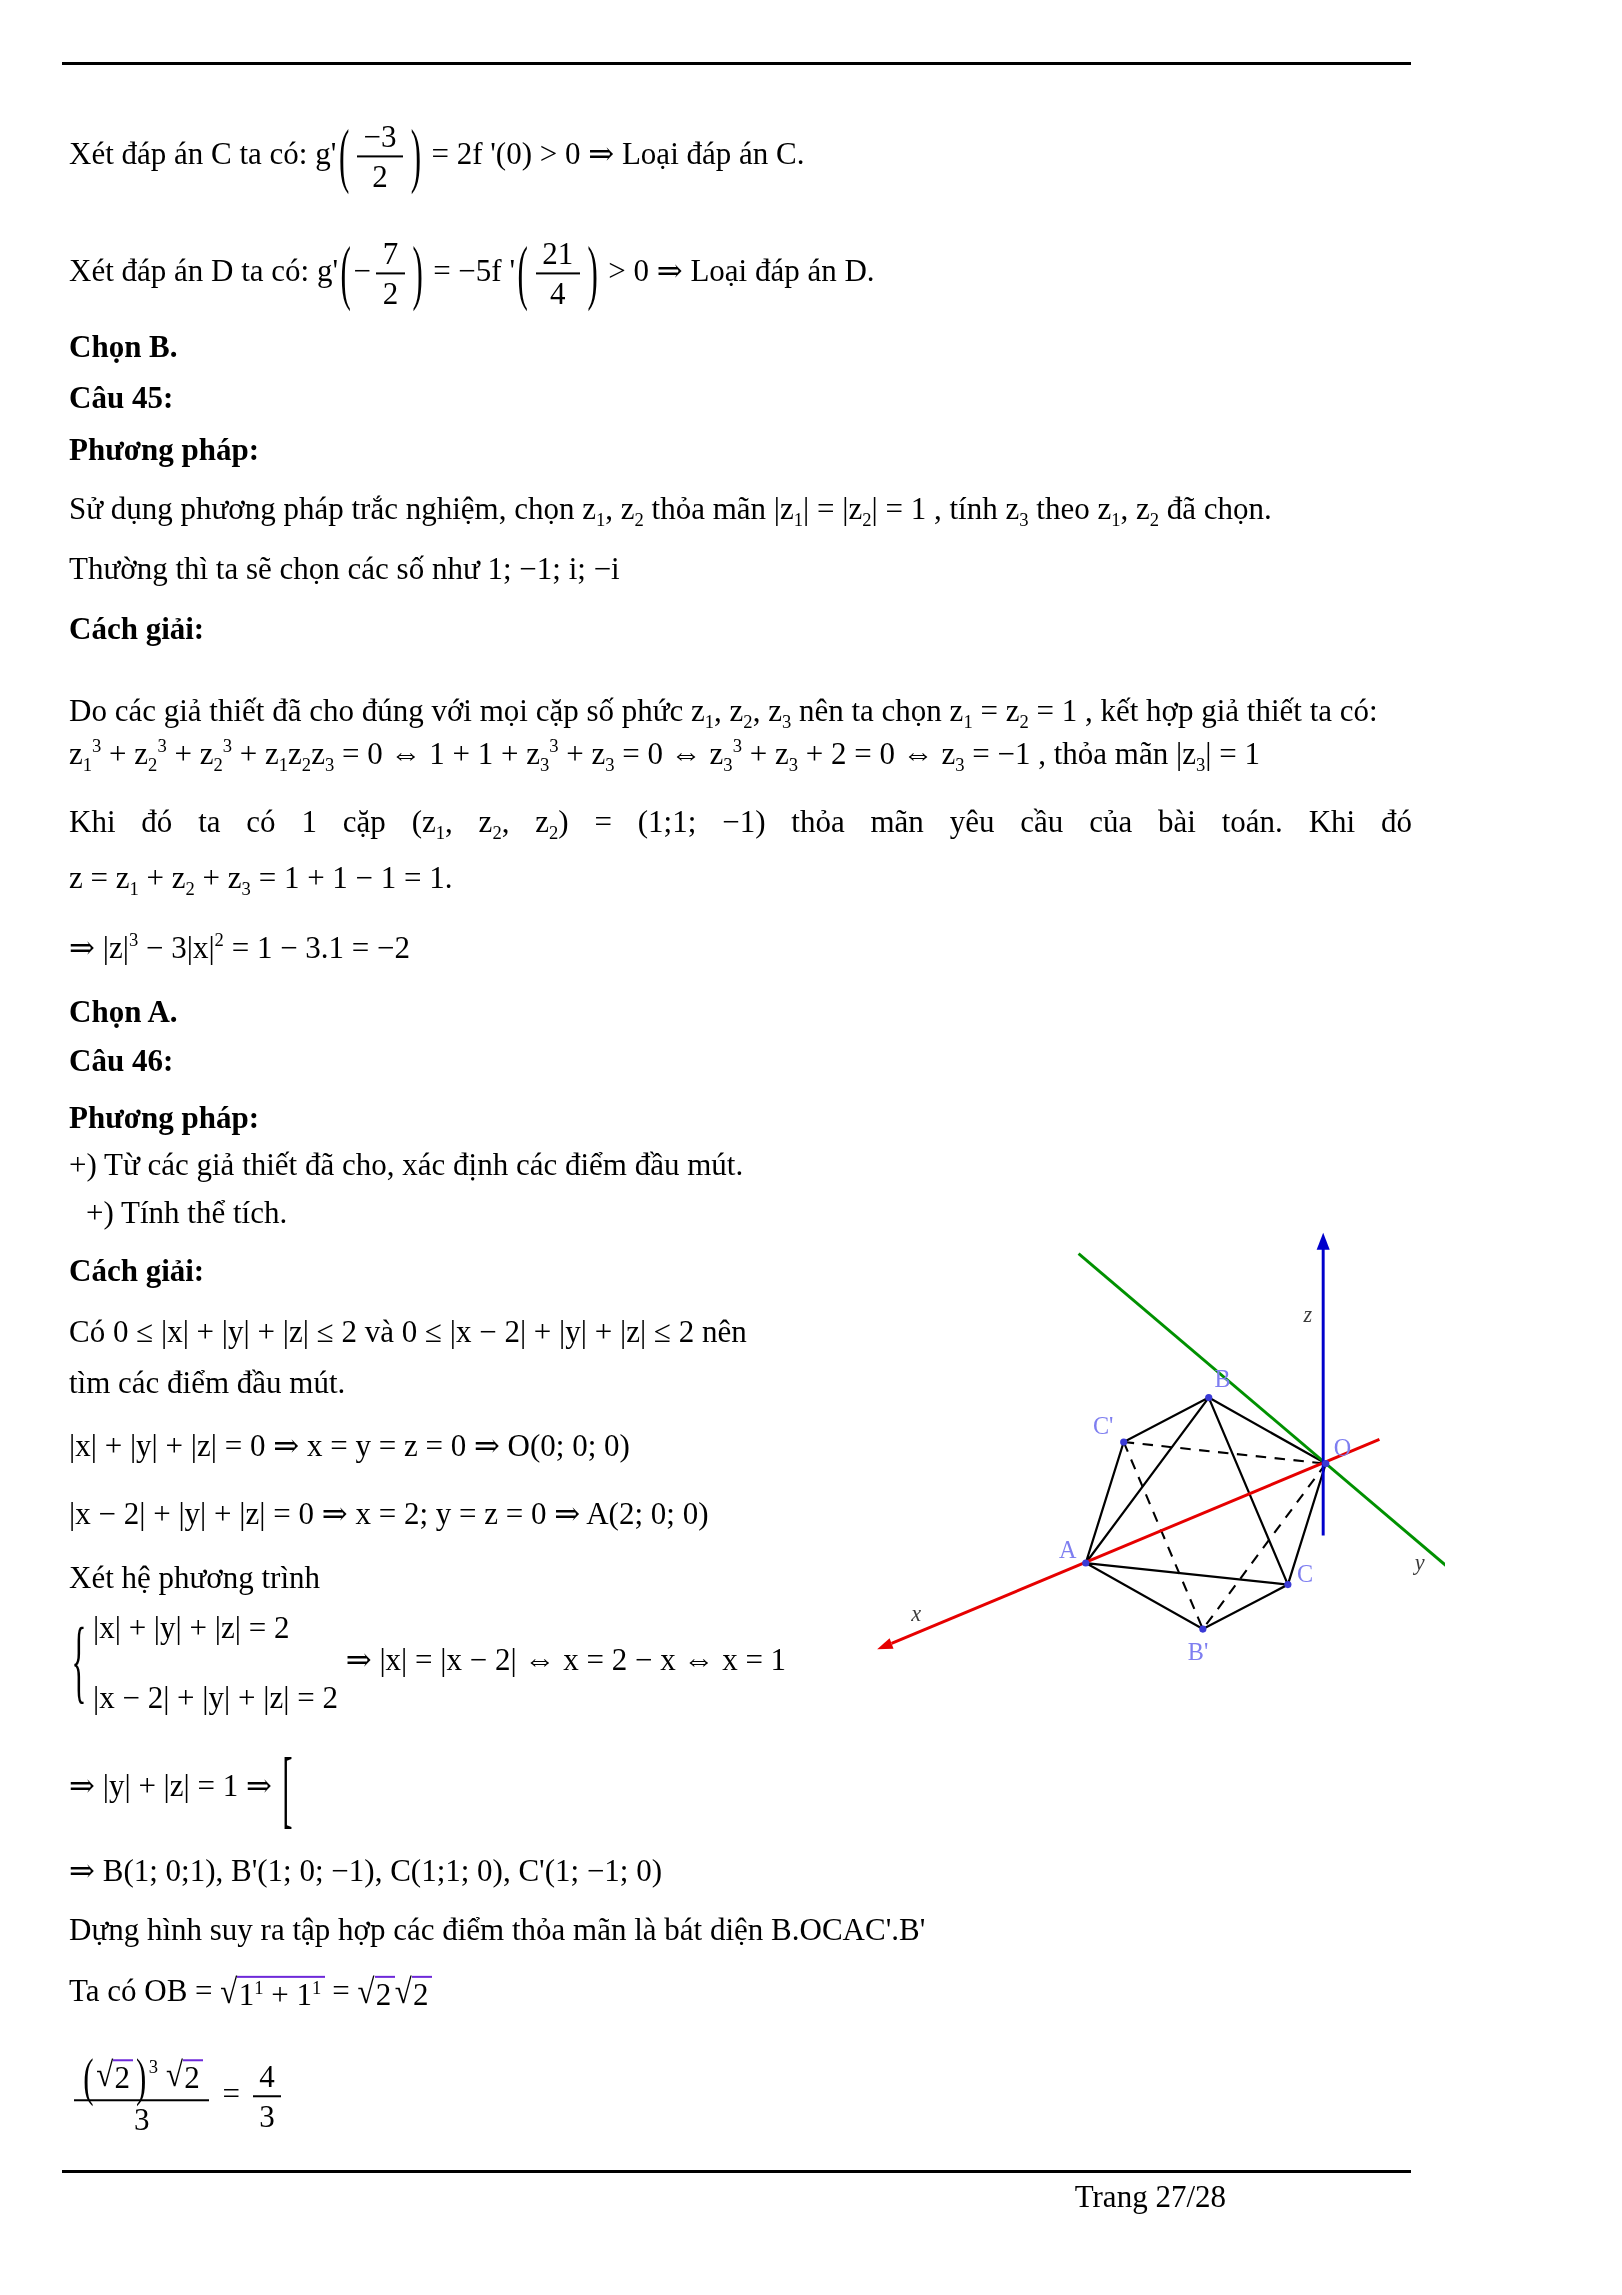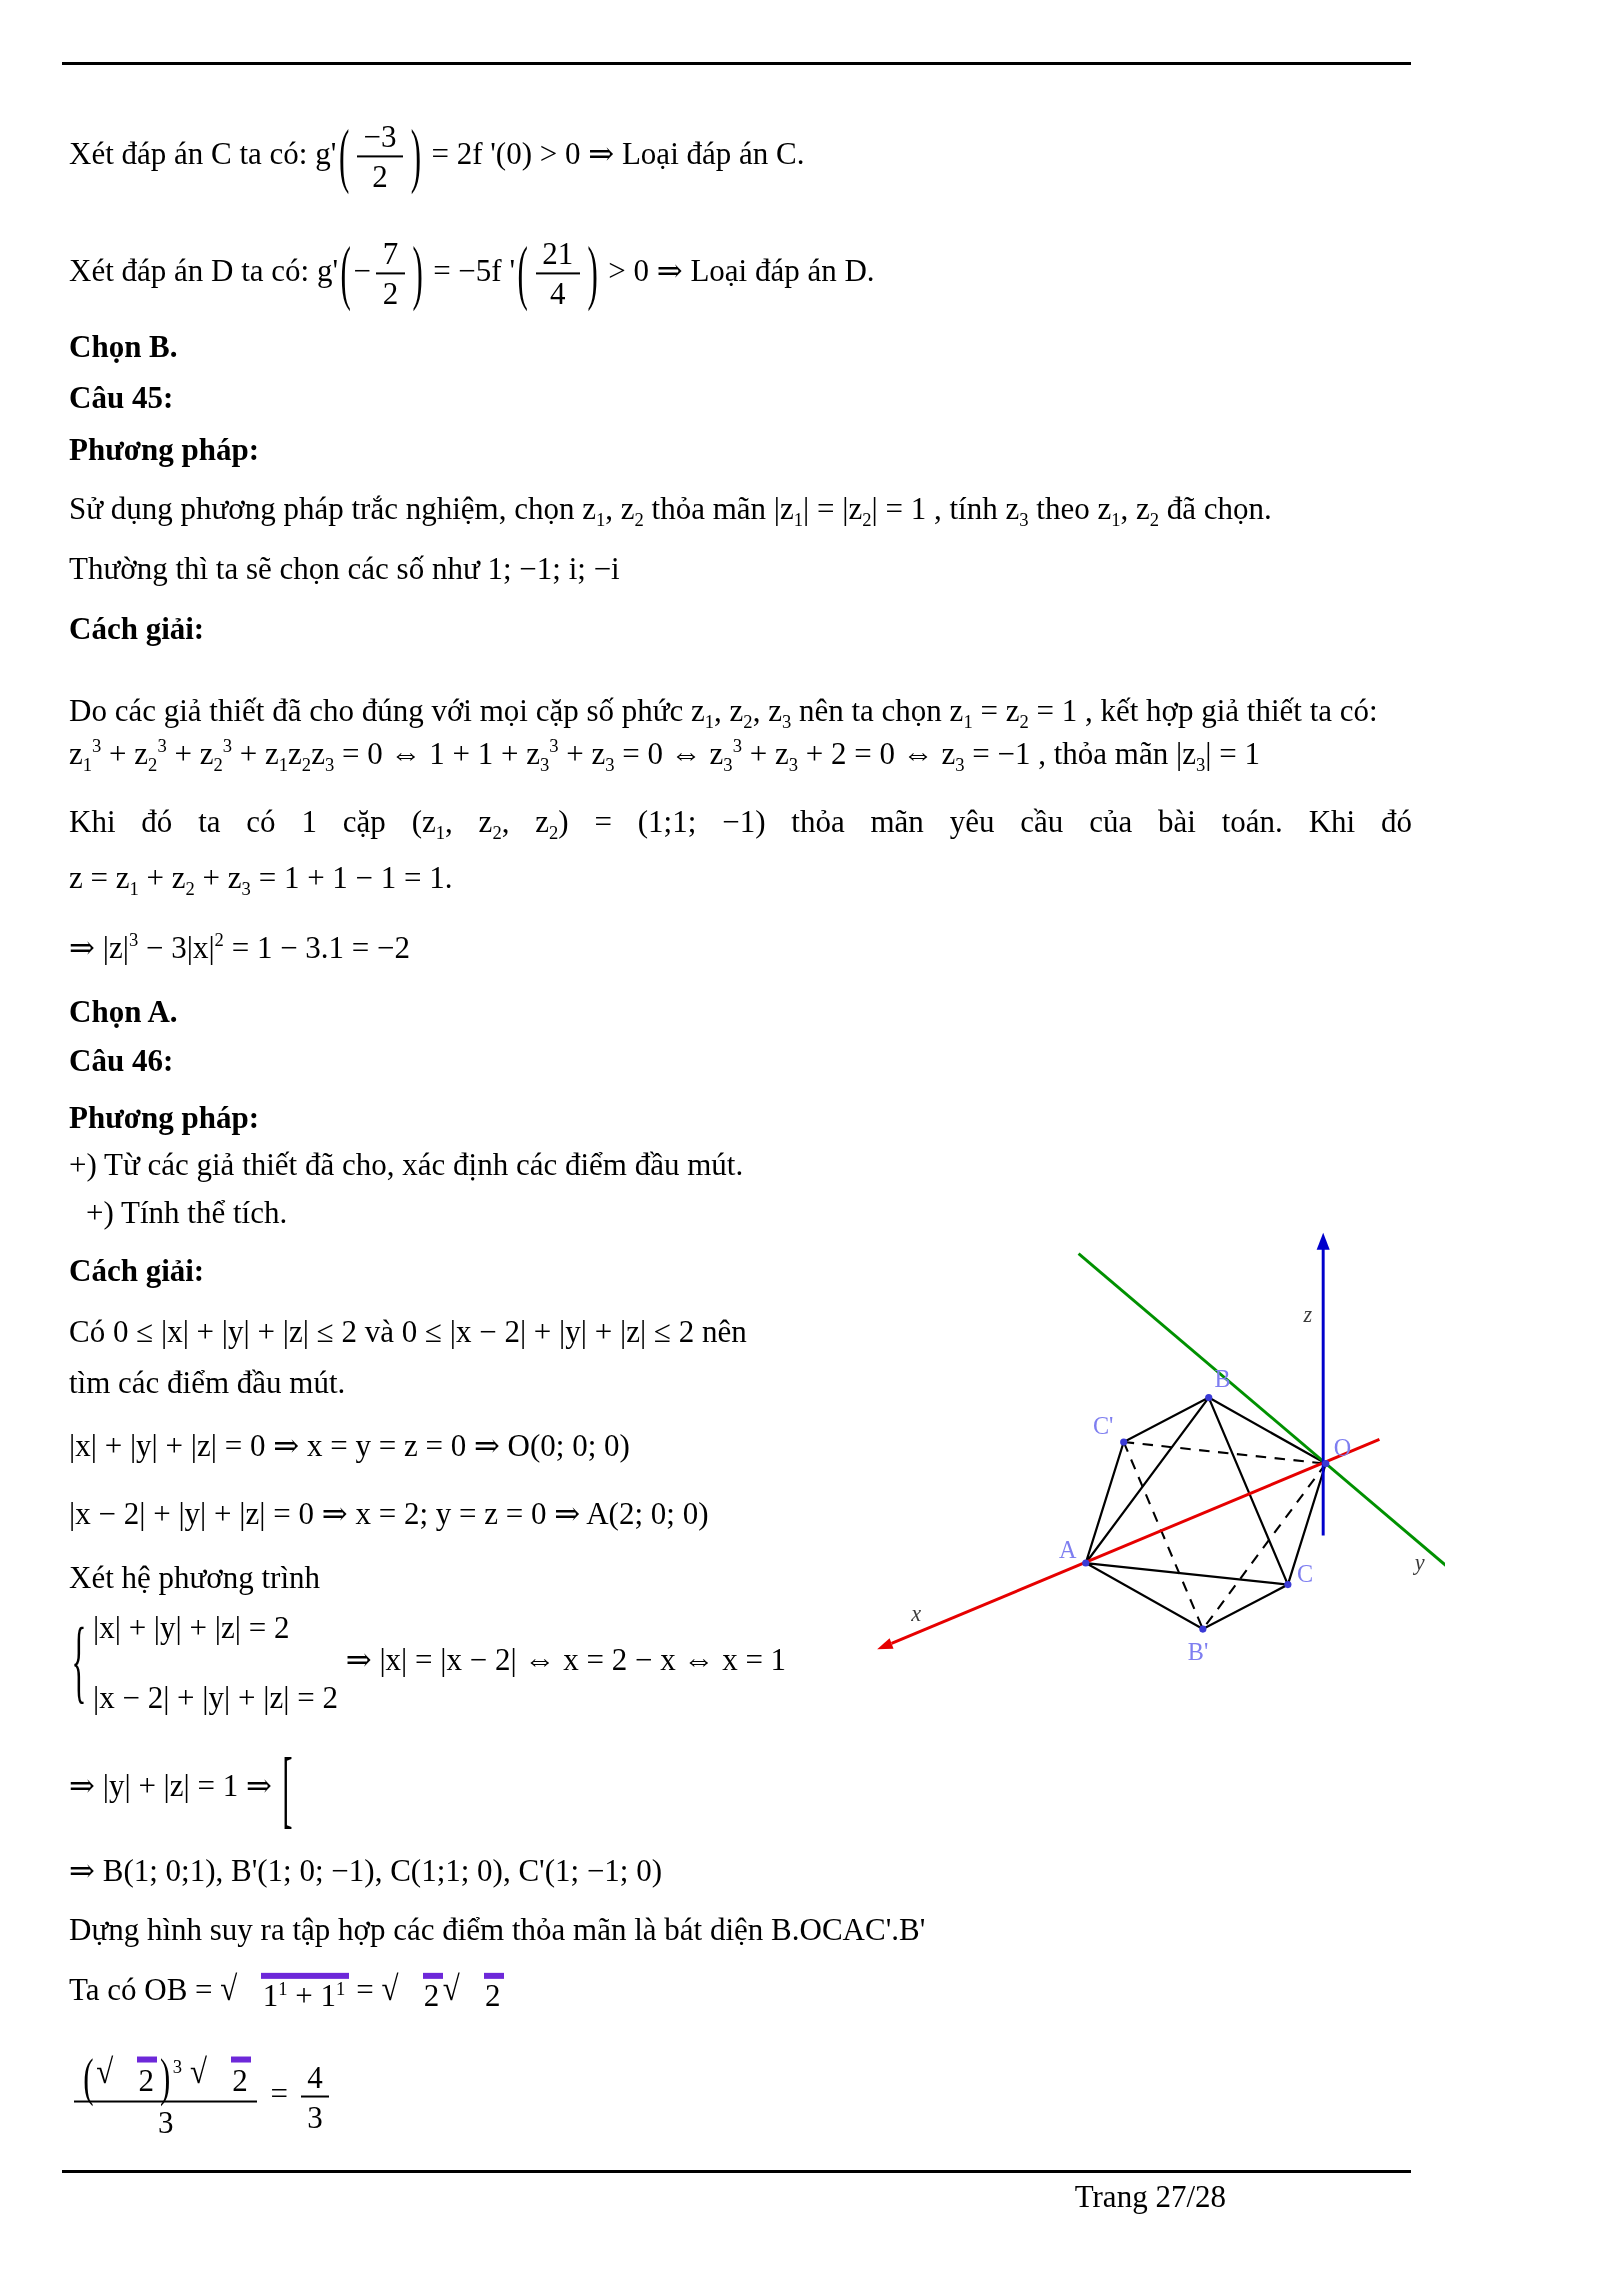--- a/index.html
+++ b/index.html
@@ -14,21 +14,21 @@
   .ln { position:absolute; transform:translateY(-50%); white-space:nowrap; line-height:1.25; }
   .ln.b { font-weight:bold; }
   .ln.just { white-space:normal; text-align:justify; text-align-last:justify; }
   sub, sup { font-size:0.60em; line-height:0; }
   .frac { display:inline-flex; flex-direction:column; align-items:center; vertical-align:middle; margin:0 5.2px; }
   .fn { display:block; padding:0 6.5px 3.3px; border-bottom:2px solid #000; line-height:1.0; white-space:nowrap; }
   .fd { display:block; padding-top:3.9px; line-height:1.0; }
   .bp { display:inline-block; vertical-align:middle; transform-origin:50% 50%; padding:0 2.6px; font-weight:400; }
   .sqrt { display:inline-flex; align-items:flex-start; vertical-align:middle; white-space:nowrap; }
   .rad { line-height:1.05; transform:scaleY(1.12); transform-origin:50% 60%; }
-  .ol { border-top:6px solid #6d28d9; line-height:1.1; padding:0.7px 3.3px 0 1.3px;margin-left:24px; }
+  .ol { border-top:2px solid #6d28d9; line-height:1.1; padding:0.7px 3.3px 0 1.3px; }
   .stack { display:inline-flex; flex-direction:column; vertical-align:middle; margin-left:3.9px; text-align:left; }
   .srow { line-height:1.05; }
   .footer { position:absolute; top:2197px; right:219px; transform:translateY(-50%); font-size:31px; }
   .diagram { position:absolute; left:851px; top:1230px; }
   .vl { font-size:37px; font-family:"Liberation Serif","DejaVu Serif",serif; }
   .al { font-size:34px; font-style:italic; font-family:"Liberation Serif","DejaVu Serif",serif; }
 </style>
 </head>
 <body>
 

